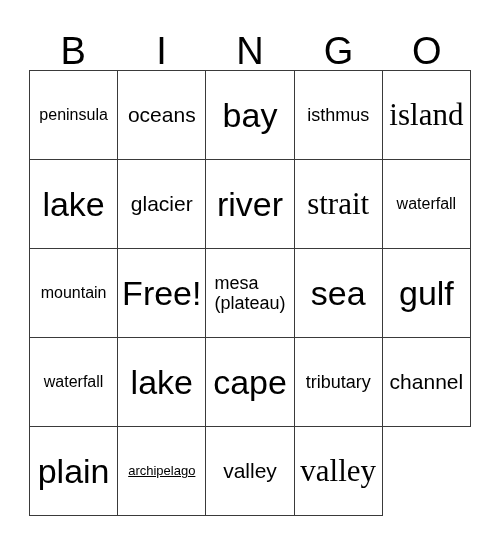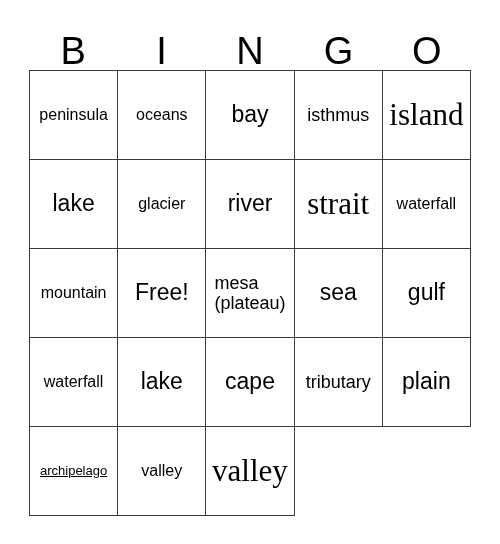--- a/index.html
+++ b/index.html
@@ -77,24 +77,24 @@
     display: block;
     line-height: 1.12;
     white-space: pre-line;
     color: #000000;
   }
 
   
   .s-xs   { font-size: 13px; text-decoration: underline; }
   .s-sm   { font-size: 16px; }
   .s-md   { font-size: 18px; }
-  .s-lg   { font-size: 16px; }
+  .s-lg   { font-size: 21px; }
   .s-xl   { font-size: 26px; }
   .s-xxl  { font-size: 31px; font-family: Liberation Serif, serif; }
-  .s-xxxl { font-size: 23px; }
+  .s-xxxl { font-size: 34px; }
 </style>
 </head>
 <body>
 
 <div id="card">
 
   <div id="header">
     <div class="hdr-cell">
       <span class="hdr-letter">B</span>
     </div>
@@ -165,20 +165,23 @@
       <div class="cell">
         <span class="cell-text s-xxxl">lake</span>
       </div>
       <div class="cell">
         <span class="cell-text s-xxxl">cape</span>
       </div>
       <div class="cell">
         <span class="cell-text s-md">tributary</span>
       </div>
       <div class="cell">
+        <span class="cell-text s-lg">channel</span>
+      </div>
+      <div class="cell">
         <span class="cell-text s-xxxl">plain</span>
       </div>
       <div class="cell">
         <span class="cell-text s-xs">archipelago</span>
       </div>
       <div class="cell">
         <span class="cell-text s-lg">valley</span>
       </div>
       <div class="cell">
         <span class="cell-text s-xxl">valley</span>

